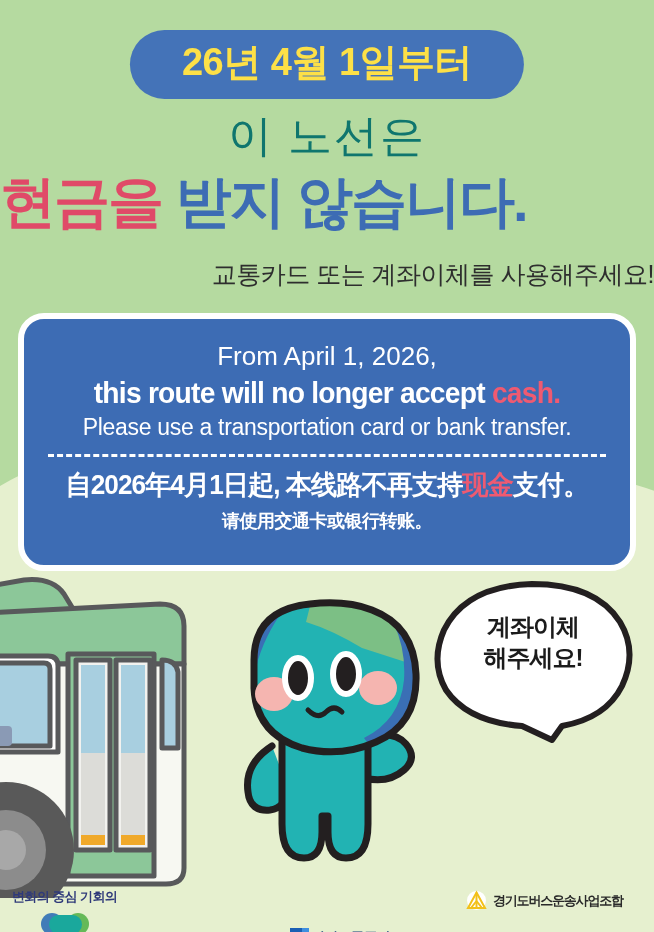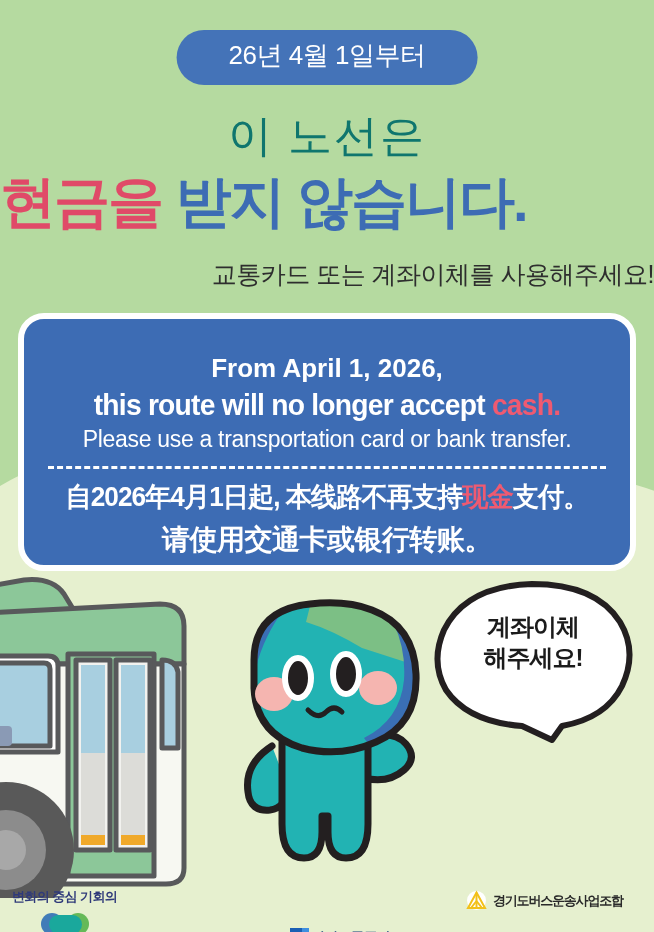--- a/index.html
+++ b/index.html
@@ -31,25 +31,25 @@
   }
   .bg-bottom{
     position:absolute; left:0; top:560px; width:654px; height:372px;
     background:#e6f0cf;
   }
 
   
   .pill{
     position:absolute; left:50%; top:30px; transform:translateX(-50%);
     background:#4473b8;
-    color:#ffffff;
+    color:#fde047;
     border-radius:60px;
     padding:11px 52px 14px;
-    font-size:26px;
-    font-weight:normal;
+    font-size:38px;
+    font-weight:bold;
     letter-spacing:-0.5px;
     white-space:nowrap;
     line-height:1.15;
     z-index:6;
   }
 
   
   .kr-line1{
     position:absolute; left:0; top:112px; width:654px;
     text-align:center;
@@ -87,40 +87,40 @@
     position:absolute; left:18px; top:313px; width:618px; height:258px;
     background:#3d6cb4;
     border:6px solid #ffffff;
     border-radius:26px;
     z-index:6;
     padding:14px 22px 0;
     text-align:center;
     color:#ffffff;
     overflow:hidden;
   }
-  .en-1{ font-size:26px; font-weight:700; letter-spacing:0px; margin-top:20px; }
+  .en-1{ font-size:26px; font-weight:400; letter-spacing:0px; margin-top:8px; }
   .en-2{
     font-size:30px; font-weight:bold; letter-spacing:-0.8px;
     margin-top:4px; white-space:nowrap;
     transform:scaleX(0.94); transform-origin:center;
   }
   .en-2 .cash{ color:#ef5a71; }
   .en-3{ font-size:23px; font-weight:400; margin-top:4px; letter-spacing:-0.3px; }
   .dashline{
     margin:13px 2px 10px;
     border-top:3px dashed #ffffff;
     height:0;
   }
   .zh-1{
     font-size:27px; font-weight:bold; letter-spacing:-1px;
     white-space:nowrap;
     transform:scaleX(0.97); transform-origin:center;
   }
   .zh-1 .cash{ color:#ef5a71; }
-  .zh-2{ font-size:28px; font-weight:bold; margin-top:6px; letter-spacing:-0.5px; }
+  .zh-2{ font-size:18px; font-weight:bold; margin-top:6px; letter-spacing:-0.5px; }
 
   
   .bus{ position:absolute; left:-36px; top:568px; z-index:4; }
 
   
   .mascot{ position:absolute; left:236px; top:588px; z-index:5; }
 
   
   .bubble-wrap{ position:absolute; left:424px; top:578px; z-index:7; }
   .bubble-text{

